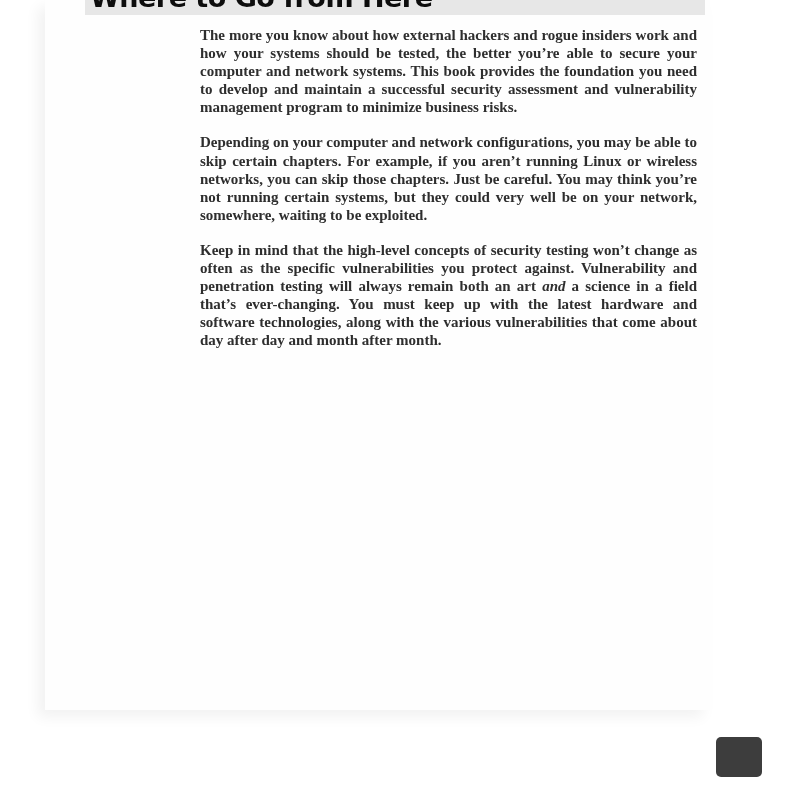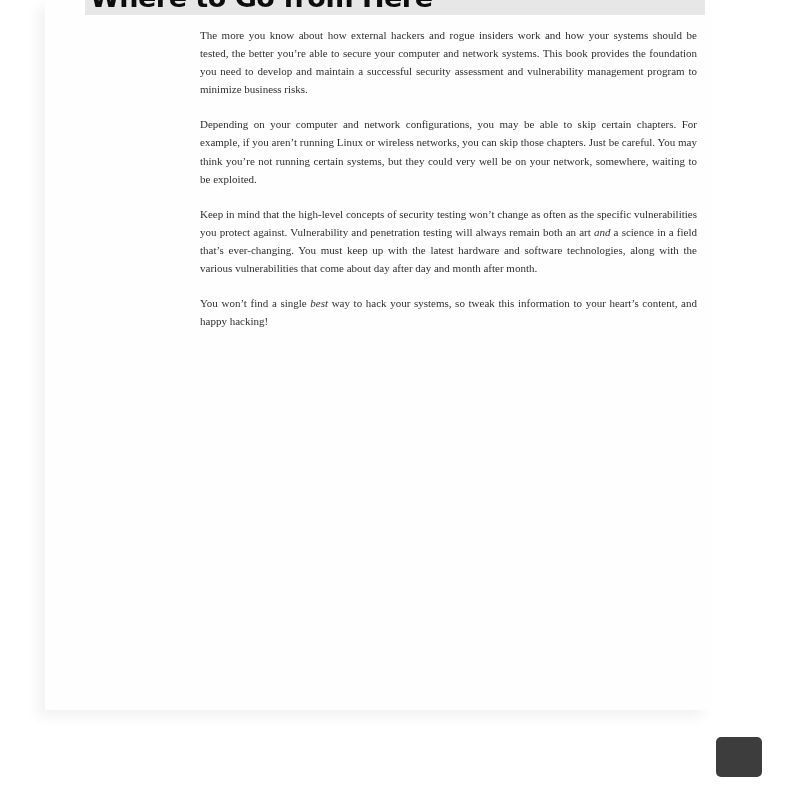--- a/index.html
+++ b/index.html
@@ -56,24 +56,25 @@
   .page-content {
     position: absolute;
     left: 155px;  
     top: 26px;
     width: 505px; 
     color: var(--text, #2e2e2e);
   }
 
   .page-content p {
     margin: 0 8px 17px 0;
-    font-size: 11px;
+    font-size: 15px;
     line-height: 18.1px;
     text-align: justify;
     text-justify: inter-word;
+    font-weight: bold;
   }
 
   .page-content em {
     font-style: italic;
   }
 
   
   .corner-button {
     position: absolute;
     left: 716px;
@@ -94,20 +95,19 @@
 
     <div class="heading-band">
       <h1>Where to Go from Here</h1>
     </div>
 
     <div class="page-content">
 
     <p><span>The more you know about how external hackers and rogue insiders work and how your systems should be tested, the better you’re able to secure your computer and network systems. This book provides the foundation you need to develop and maintain a successful security assessment and vulnerability management program to minimize business risks.</span></p>
         <p><span>Depending on your computer and network configurations, you may be able to skip certain chapters. For example, if you aren’t running Linux or wireless networks, you can skip those chapters. Just be careful. You may think you’re not running certain systems, but they could very well be on your network, somewhere, waiting to be exploited.</span></p>
         <p><span>Keep in mind that the high-level concepts of security testing won’t change as often as the specific vulnerabilities you protect against. Vulnerability and penetration testing will always remain both an art </span><em>and</em><span> a science in a field that’s ever-changing. You must keep up with the latest hardware and software technologies, along with the various vulnerabilities that come about day after day and month after month.</span></p>
-        <p><span>You won’t find a single </span><em>best</em><span> way to hack your systems, so tweak this information to your heart’s content, and happy hacking!</span></p>
       </div>
 
   </div>
 
   <div class="corner-button"></div>
 
 </div>
 
 </body></html>

